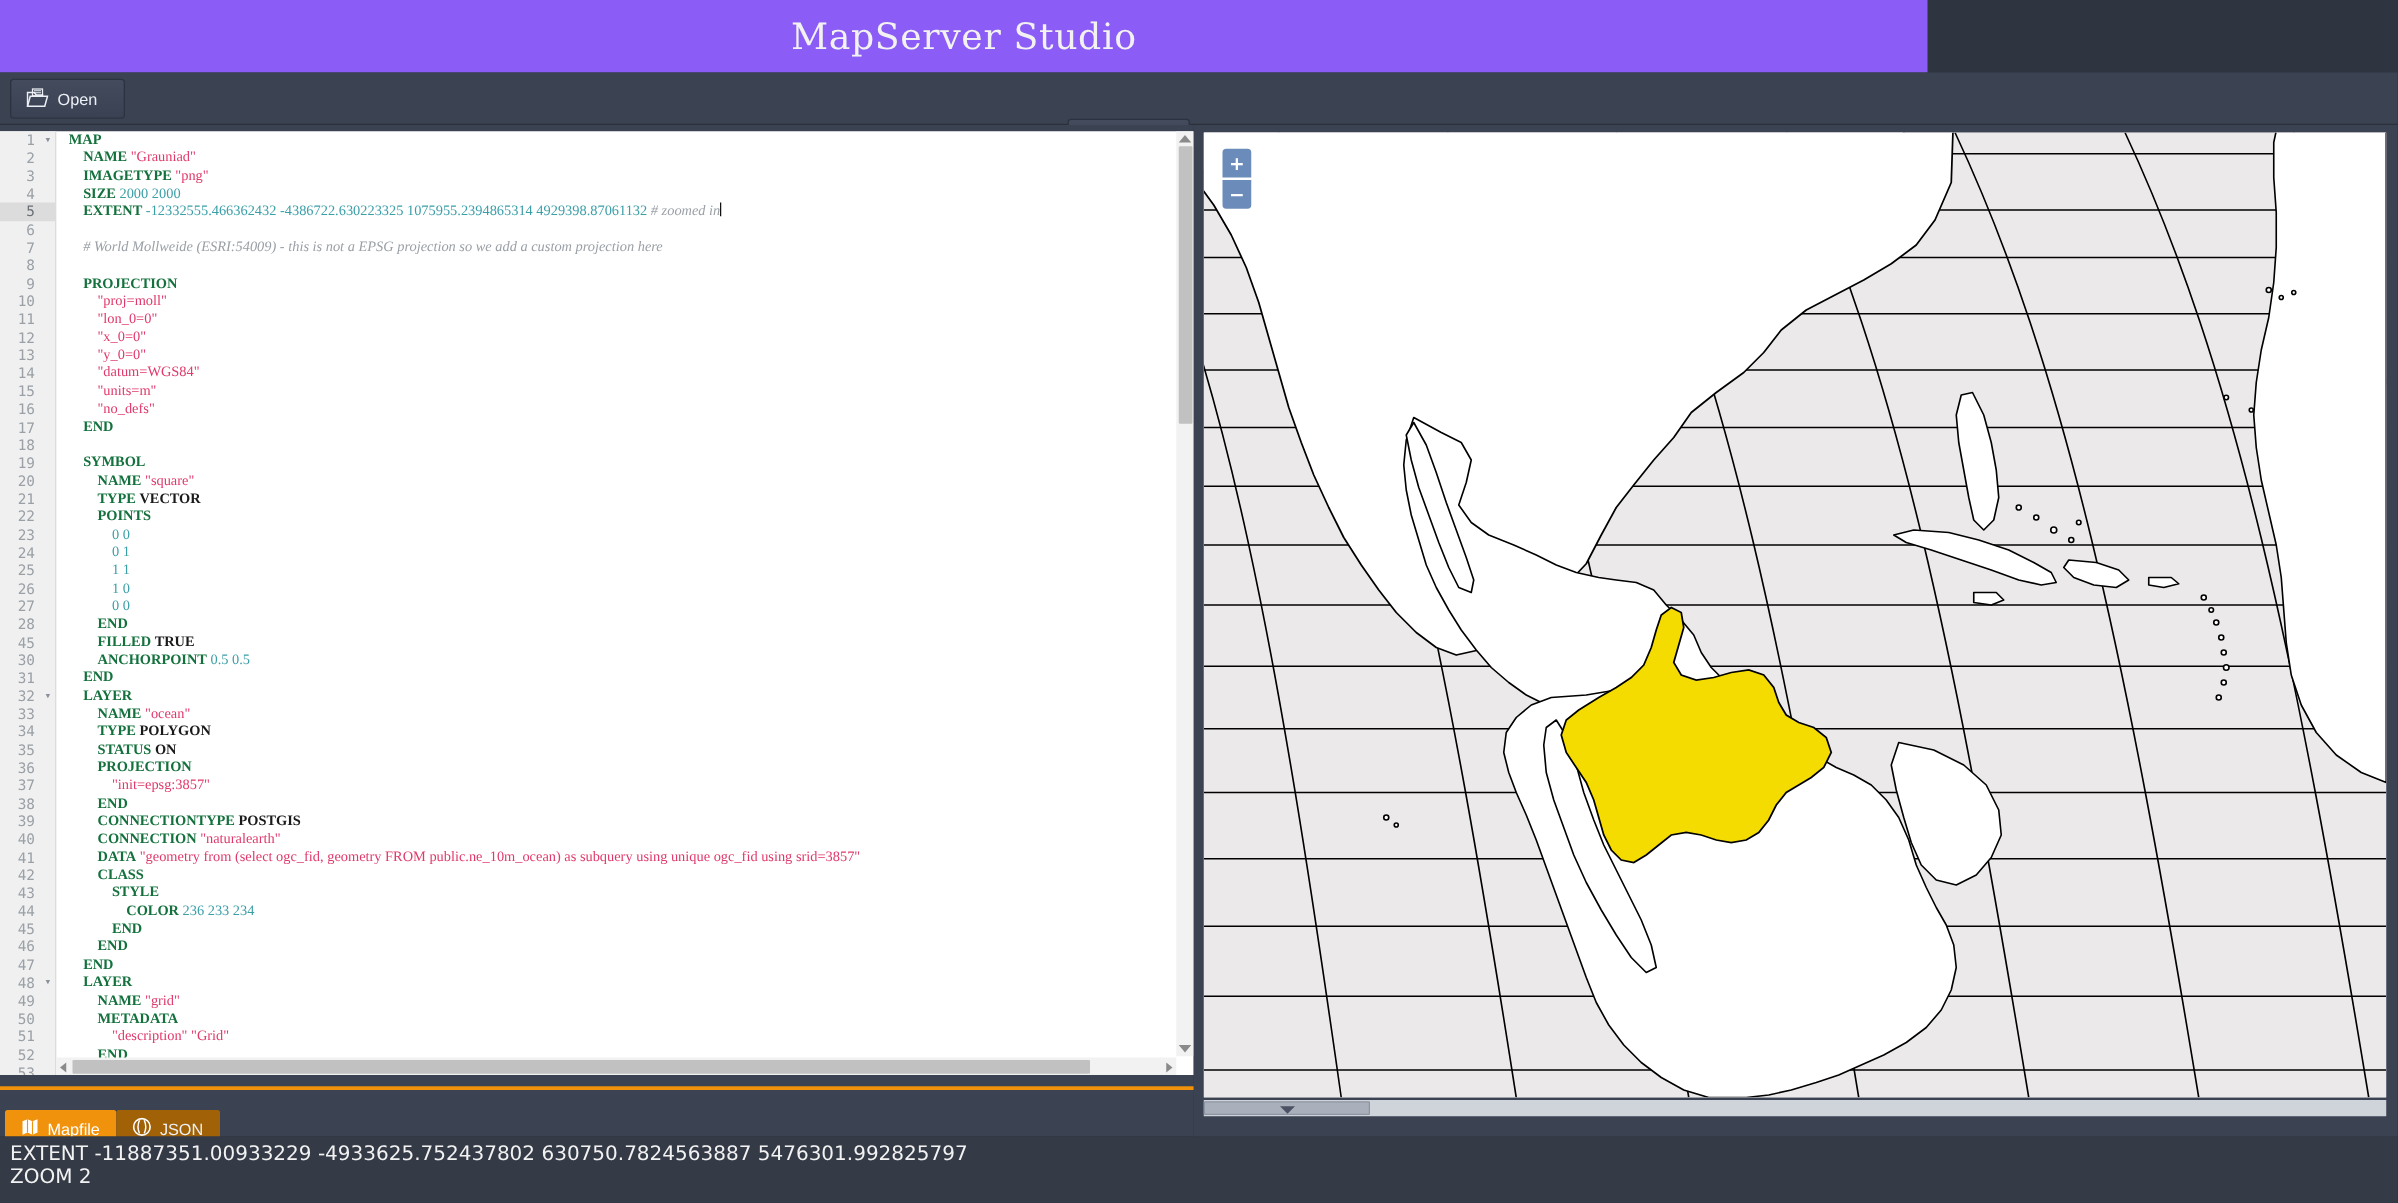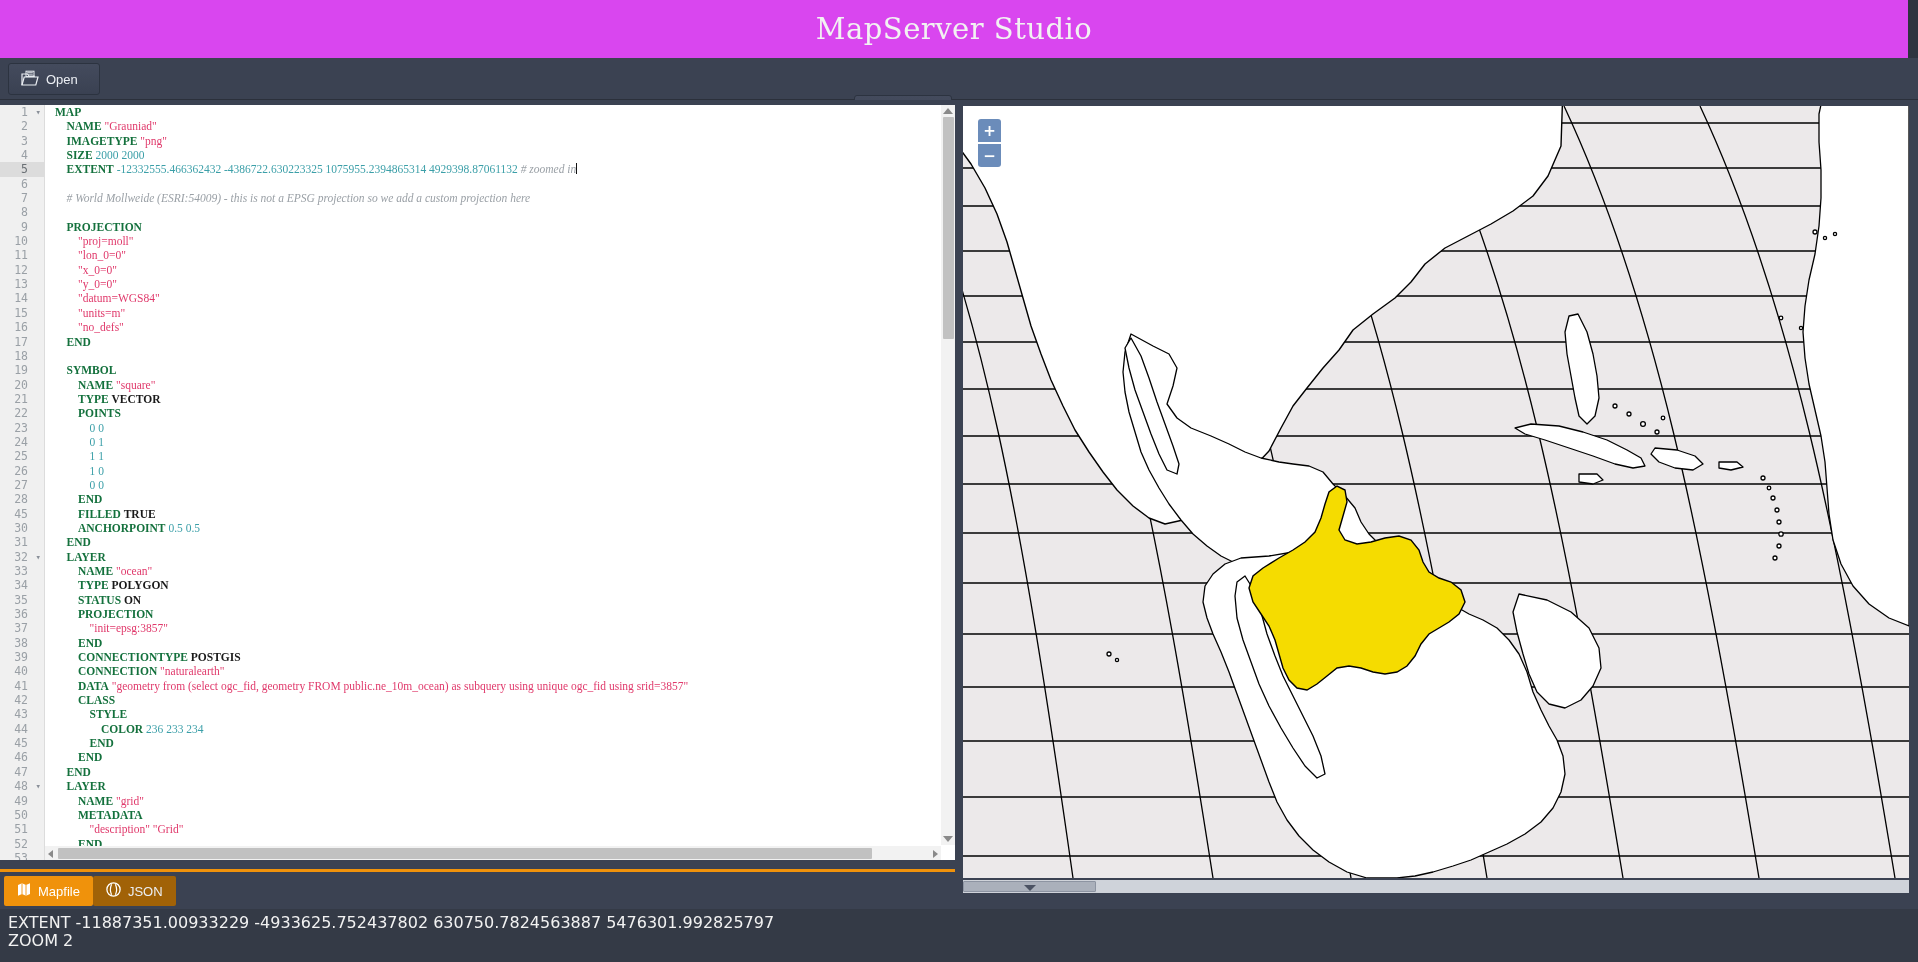--- a/index.html
+++ b/index.html
@@ -6,22 +6,22 @@
   html, body {
     margin: 0; padding: 0;
     width: 1918px; height: 962px;
     overflow: hidden;
     background: #2e3440;
     font-family: "Liberation Sans", sans-serif;
   }
 
   
   #titlebar {
-    position: absolute; left: 0; top: 0; width: 1908px; height: 58px;
-    background: #d946ef;
+    position: absolute; left: 0; top: 0; width: 1542px; height: 58px;
+    background: #8b5cf6;
     display: flex; align-items: center; justify-content: center;
   }
   #app-title {
     color: #f2f2f2;
     font-family: "DejaVu Serif", serif;
     font-size: 29px;
     letter-spacing: 0.5px;
   }
 
   
@@ -134,21 +134,21 @@
 
   
   #tabbar {
     position: absolute; left: 0; top: 869px; width: 955px; height: 40px;
     background: #3b4252;
     border-top: 3px solid #f0920b;
     display: flex; align-items: flex-start;
   }
   .tab {
     display: flex; align-items: center; gap: 7px;
-    height: 30px; margin-top: 4px; padding: 0 13px;
+    height: 30px; margin-top: 16px; padding: 0 13px;
     color: #eceff4; font-size: 13px;
     border-radius: 2px;
     cursor: pointer;
   }
   .tab.active { background: #f0920b; color: #fff; }
   .tab.inactive { background: #a16207; }
   #tab-left-pad { width: 4px; }
 
   
   #statusbar {

